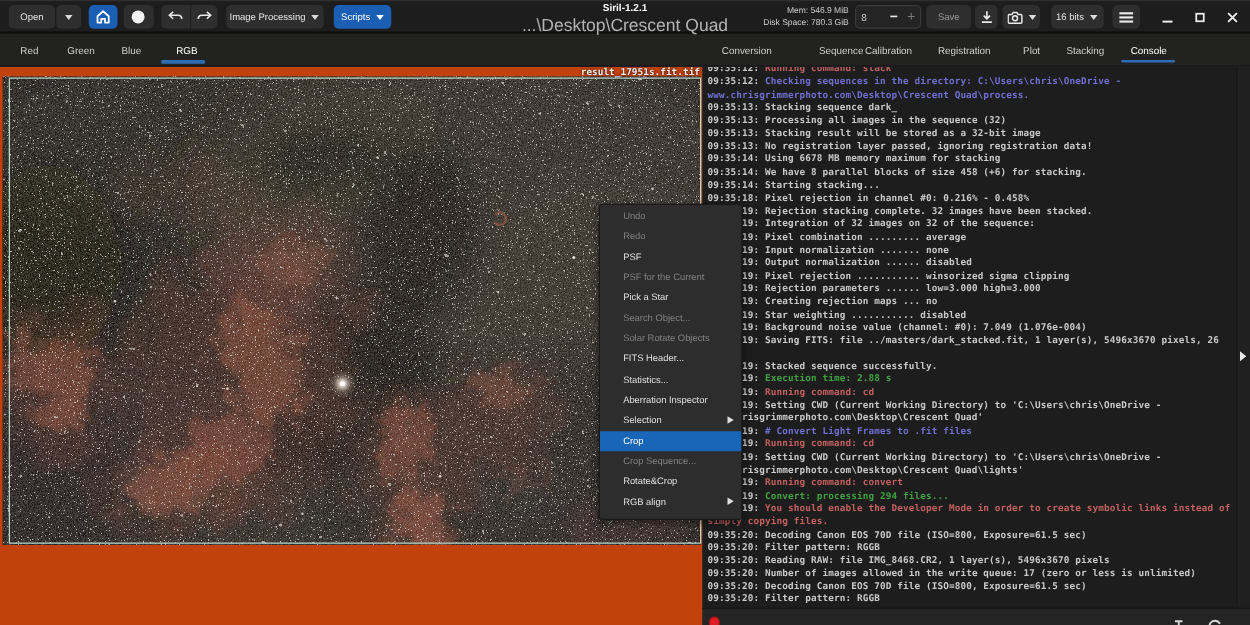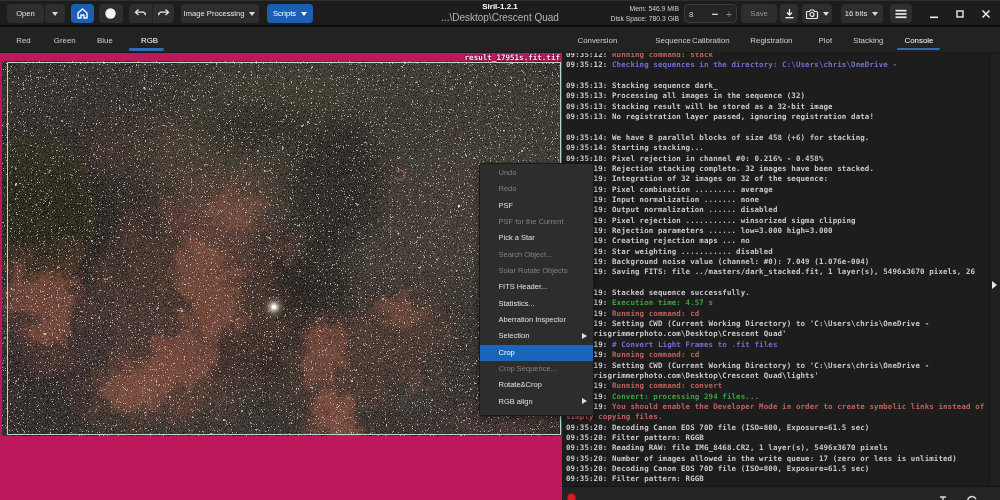--- a/index.html
+++ b/index.html
@@ -13,21 +13,21 @@
   .btn { position:absolute; top:3px; height:19px; background:#2e2e2e; white-space:nowrap;
     border-radius:4px; color:#e6e6e6; font-size:7.6px; display:flex;
     align-items:center; justify-content:center; }
   .btn.blue { background:#1a5fb4; color:#fff; }
   .btn .caret { display:inline-block; width:0; height:0; border-left:3.5px solid transparent;
     border-right:3.5px solid transparent; border-top:4.5px solid #dcdcdc; margin-left:5px; }
   .btn.blue .caret { border-top-color:#fff; }
   .iconbtn svg { display:block; }
   .wtitle { position:absolute; left:380px; width:240px; text-align:center; color:#fff; }
   .wtitle .t1 { font-size:8px; font-weight:bold; margin-top:1px; }
-  .wtitle .t2 { font-size:10px; color:#b4b4b4; margin-top:0.5px; }
+  .wtitle .t2 { font-size:14px; color:#b4b4b4; margin-top:0.5px; }
   .meminfo { position:absolute; right:321px; top:0; width:120px; text-align:right;
     color:#cfcfcf; font-size:6.8px; }
   .meminfo div { margin-top:3.5px; }
   .zoombox { position:absolute; left:684px; top:3px; width:53px; height:19px;
     background:#242424; border:1px solid #3a3a3a; border-radius:4px; color:#cccccc; }
   .zoombox .zval { position:absolute; left:4px; top:5px; font-size:8px; }
   .zoombox .zminus { position:absolute; left:22px; top:3px; width:16px; text-align:center;
     color:#e8e8e8; font-size:11px; font-weight:bold; }
   .zoombox .zplus { position:absolute; left:38px; top:3px; width:12px; text-align:center;
     color:#7d7d7d; font-size:11px; }
@@ -37,21 +37,21 @@
   
   .tabstrip { position:absolute; left:0; top:25px; width:1000px; height:28px;
     background:#222221; border-top:2.2px solid #0e0e0e; border-bottom:1px solid #1a1a1a; z-index:25; }
   .tab { position:absolute; top:7px; height:16px; line-height:14px; font-size:7.9px;
     color:#cfcfcf; text-align:right; transform:translateX(-50%); white-space:nowrap; }
   .tab.active { color:#ffffff; }
   .tabline { position:absolute; height:2.5px; background:#2e6db4; border-radius:1px; }
 
   
   .imgpanel { position:absolute; left:0; top:53px; width:562px; height:447px;
-    background:#be185d; z-index:1; }
+    background:#c2410c; z-index:1; }
   .astro { position:absolute; left:2px; top:8px; width:559px; height:375px; }
   .sel { position:absolute; z-index:5; border:1px solid #b9d6c9; }
   .imglabel { position:absolute; right:1px; top:-8.5px; z-index:6; color:#f0f0f0;
     font-family:"DejaVu Sans Mono", monospace; font-size:7.55px; font-weight:bold;
     text-shadow:0 0 2px #000; }
 
   
   .console { position:absolute; left:562px; top:53px; width:438px; height:432.5px;
     background:#1d1d1d; overflow:hidden; z-index:2; }
   .cline { position:absolute; left:4px; white-space:pre;
@@ -321,41 +321,43 @@
         </g>
       </svg>
       <div class="imglabel">result_17951s.fit.tif</div>
       <div class="sel" style="left:5px; top:0.5px; width:554px; height:373px;"></div>
     </div>
   </div>
 
   <div class="console" id="consoleBox">
       <div class="cline" style="top: -2.975px;"><span>09:35:12: </span><span class="cc-red">Running command: stack</span></div>
       <div class="cline" style="top: 7.375px;"><span>09:35:12: </span><span class="cc-blue">Checking sequences in the directory: C:\Users\chris\OneDrive -</span></div>
+      <div class="cline" style="top: 17.725px;"><span class="cc-blue">www.chrisgrimmerphoto.com\Desktop\Crescent Quad\process.</span></div>
       <div class="cline" style="top: 28.075px;"><span>09:35:13: </span><span>Stacking sequence dark_</span></div>
       <div class="cline" style="top: 38.425px;"><span>09:35:13: </span><span>Processing all images in the sequence (32)</span></div>
       <div class="cline" style="top: 48.775px;"><span>09:35:13: </span><span>Stacking result will be stored as a 32-bit image</span></div>
       <div class="cline" style="top: 59.125px;"><span>09:35:13: </span><span>No registration layer passed, ignoring registration data!</span></div>
+      <div class="cline" style="top: 69.475px;"><span>09:35:14: </span><span>Using 6678 MB memory maximum for stacking</span></div>
       <div class="cline" style="top: 79.825px;"><span>09:35:14: </span><span>We have 8 parallel blocks of size 458 (+6) for stacking.</span></div>
       <div class="cline" style="top: 90.175px;"><span>09:35:14: </span><span>Starting stacking...</span></div>
       <div class="cline" style="top: 100.525px;"><span>09:35:18: </span><span>Pixel rejection in channel #0: 0.216% - 0.458%</span></div>
       <div class="cline" style="top: 110.875px;"><span>09:35:19: </span><span>Rejection stacking complete. 32 images have been stacked.</span></div>
       <div class="cline" style="top: 121.225px;"><span>09:35:19: </span><span>Integration of 32 images on 32 of the sequence:</span></div>
       <div class="cline" style="top: 131.575px;"><span>09:35:19: </span><span>Pixel combination ......... average</span></div>
       <div class="cline" style="top: 141.925px;"><span>09:35:19: </span><span>Input normalization ....... none</span></div>
       <div class="cline" style="top: 152.275px;"><span>09:35:19: </span><span>Output normalization ...... disabled</span></div>
       <div class="cline" style="top: 162.625px;"><span>09:35:19: </span><span>Pixel rejection ........... winsorized sigma clipping</span></div>
       <div class="cline" style="top: 172.975px;"><span>09:35:19: </span><span>Rejection parameters ...... low=3.000 high=3.000</span></div>
       <div class="cline" style="top: 183.325px;"><span>09:35:19: </span><span>Creating rejection maps ... no</span></div>
       <div class="cline" style="top: 193.675px;"><span>09:35:19: </span><span>Star weighting ........... disabled</span></div>
       <div class="cline" style="top: 204.025px;"><span>09:35:19: </span><span>Background noise value (channel: #0): 7.049 (1.076e-004)</span></div>
       <div class="cline" style="top: 214.375px;"><span>09:35:19: </span><span>Saving FITS: file ../masters/dark_stacked.fit, 1 layer(s), 5496x3670 pixels, 26</span></div>
       <div class="cline" style="top: 224.725px;"><span>bits</span></div>
       <div class="cline" style="top: 235.075px;"><span>09:35:19: </span><span>Stacked sequence successfully.</span></div>
-      <div class="cline" style="top: 245.425px;"><span>09:35:19: </span><span class="cc-green">Execution time: 4.57 s</span></div>
+      <div class="cline" style="top: 245.425px;"><span>09:35:19: </span><span class="cc-green">Execution time: 2.88 s</span></div>
       <div class="cline" style="top: 255.775px;"><span>09:35:19: </span><span class="cc-red">Running command: cd</span></div>
       <div class="cline" style="top: 266.125px;"><span>09:35:19: </span><span>Setting CWD (Current Working Directory) to 'C:\Users\chris\OneDrive -</span></div>
       <div class="cline" style="top: 276.475px;"><span>www.chrisgrimmerphoto.com\Desktop\Crescent Quad'</span></div>
       <div class="cline" style="top: 286.825px;"><span>09:35:19: </span><span class="cc-blue"># Convert Light Frames to .fit files</span></div>
       <div class="cline" style="top: 297.175px;"><span>09:35:19: </span><span class="cc-red">Running command: cd</span></div>
       <div class="cline" style="top: 307.525px;"><span>09:35:19: </span><span>Setting CWD (Current Working Directory) to 'C:\Users\chris\OneDrive -</span></div>
       <div class="cline" style="top: 317.875px;"><span>www.chrisgrimmerphoto.com\Desktop\Crescent Quad\lights'</span></div>
       <div class="cline" style="top: 328.225px;"><span>09:35:19: </span><span class="cc-red">Running command: convert</span></div>
       <div class="cline" style="top: 338.575px;"><span>09:35:19: </span><span class="cc-green">Convert: processing 294 files...</span></div>
       <div class="cline" style="top: 348.925px;"><span>09:35:19: </span><span class="cc-red">You should enable the Developer Mode in order to create symbolic links instead of</span></div>

